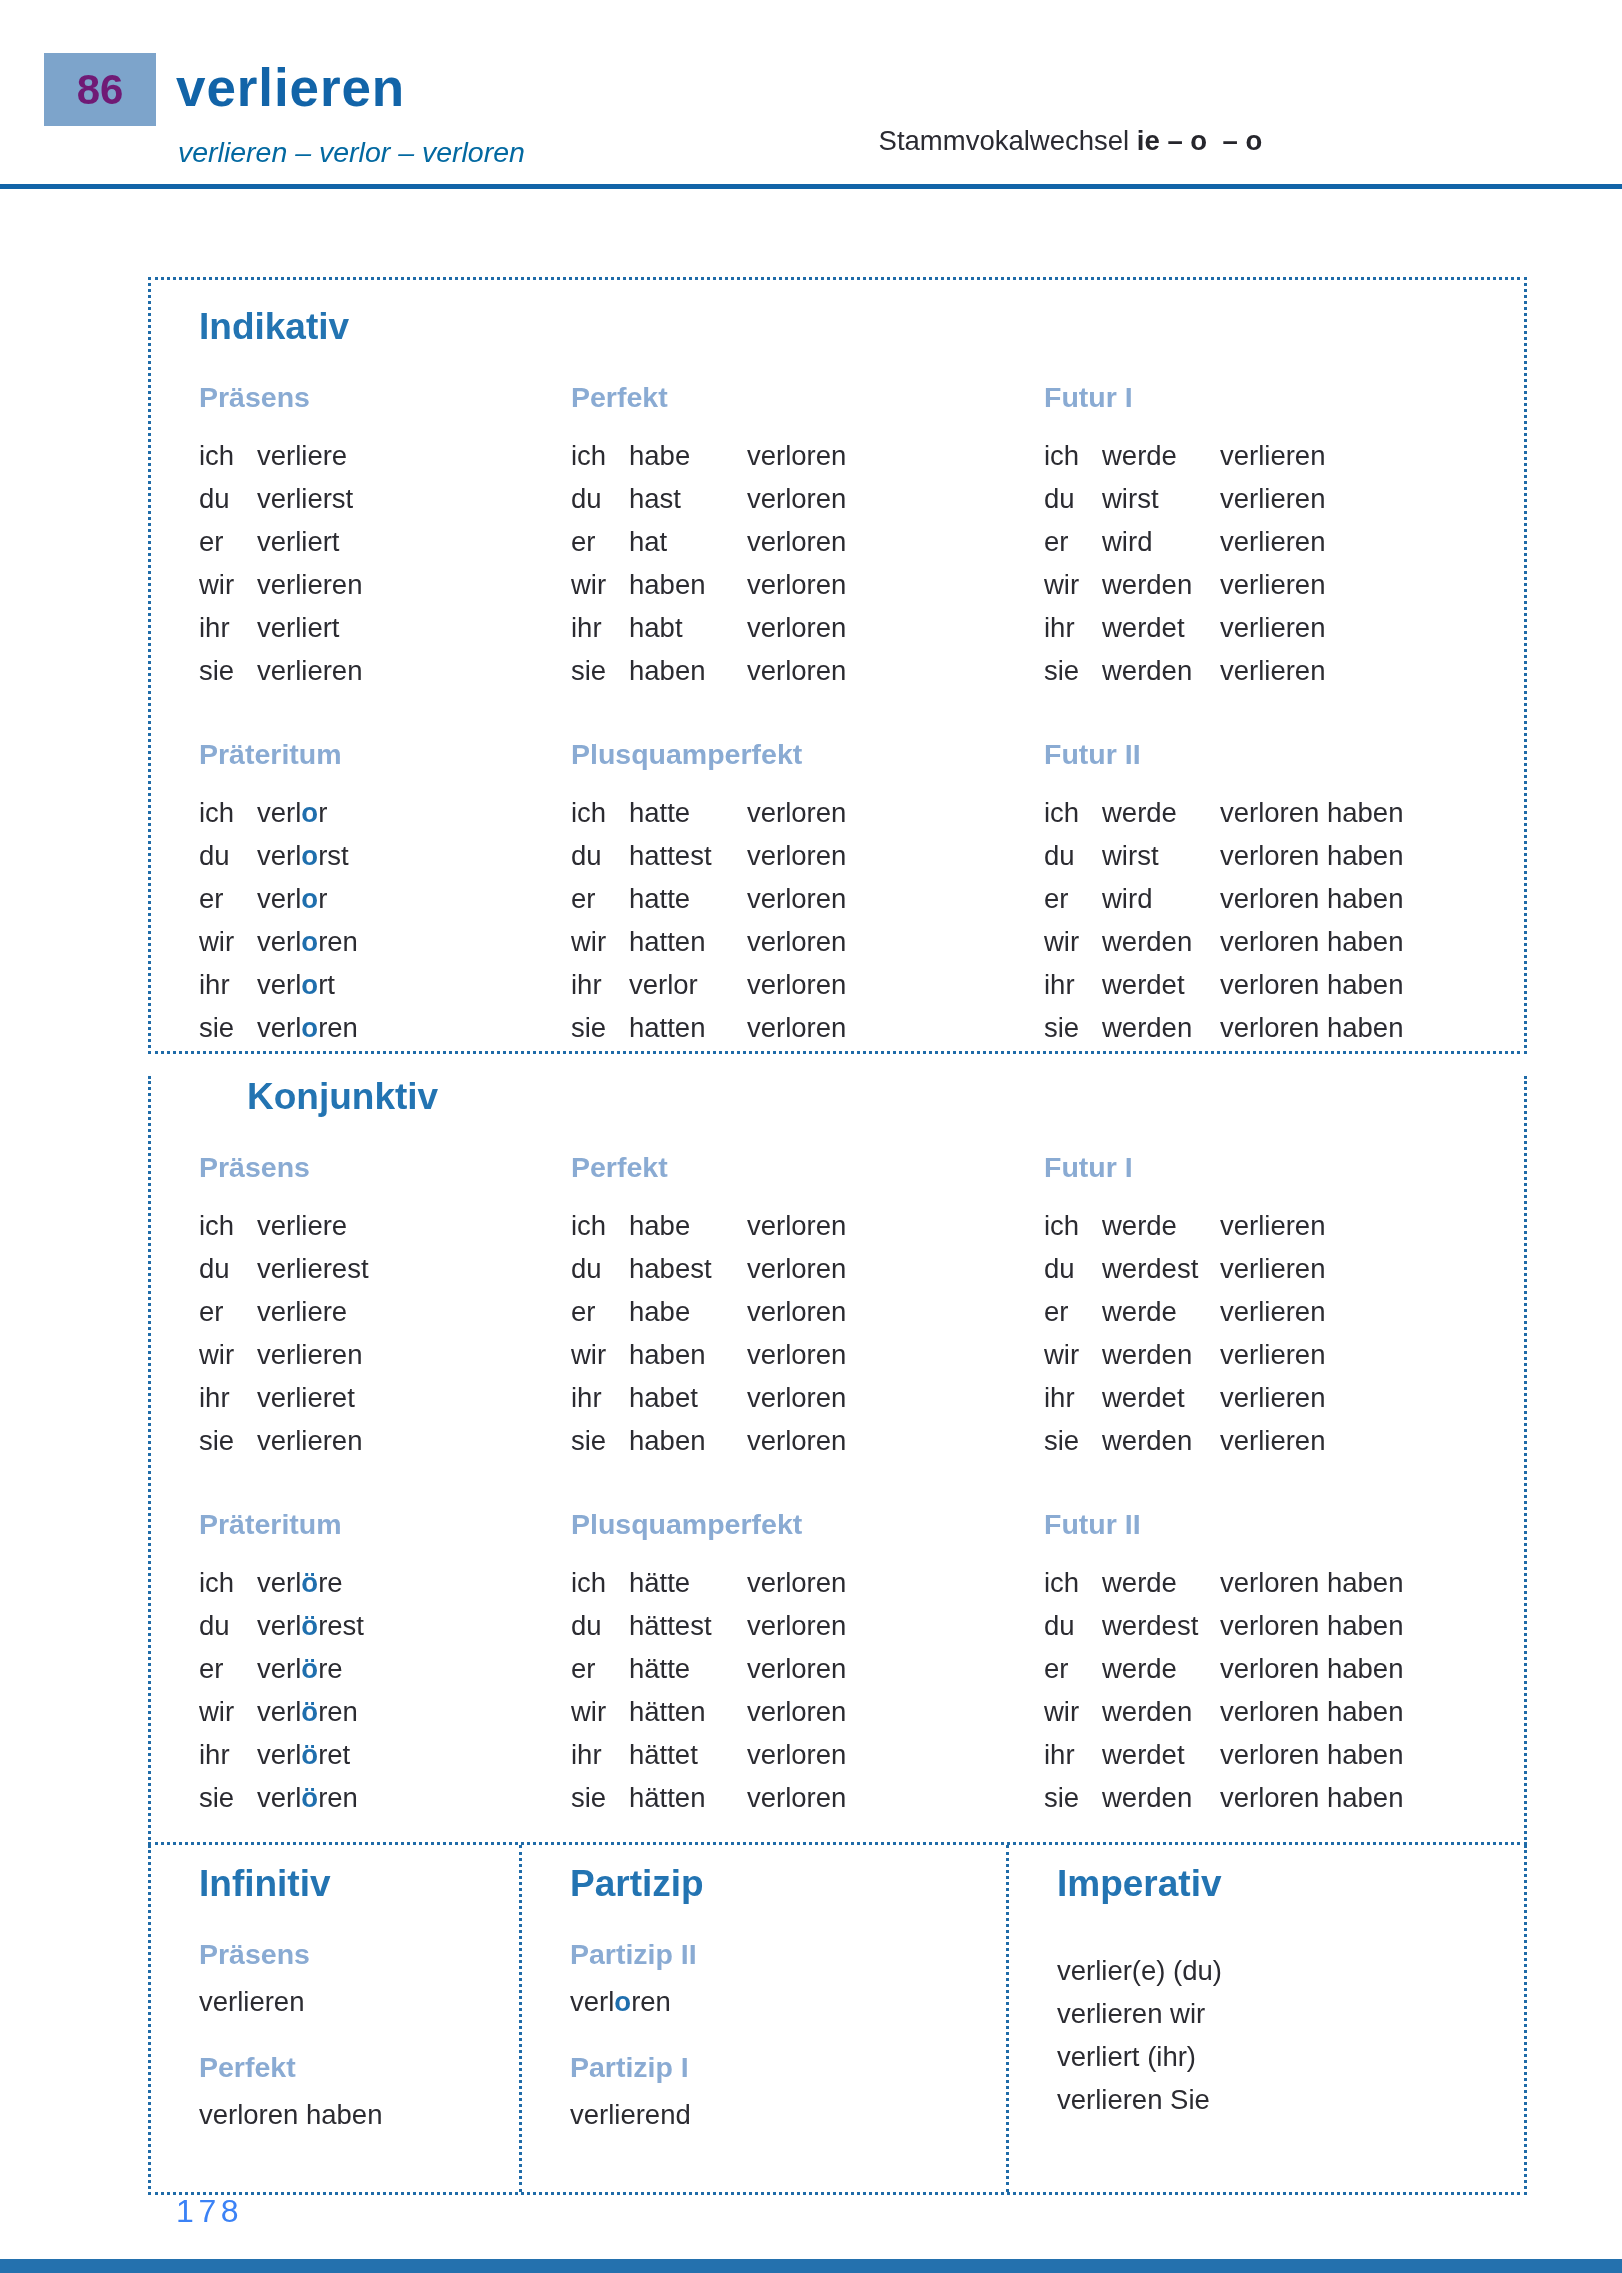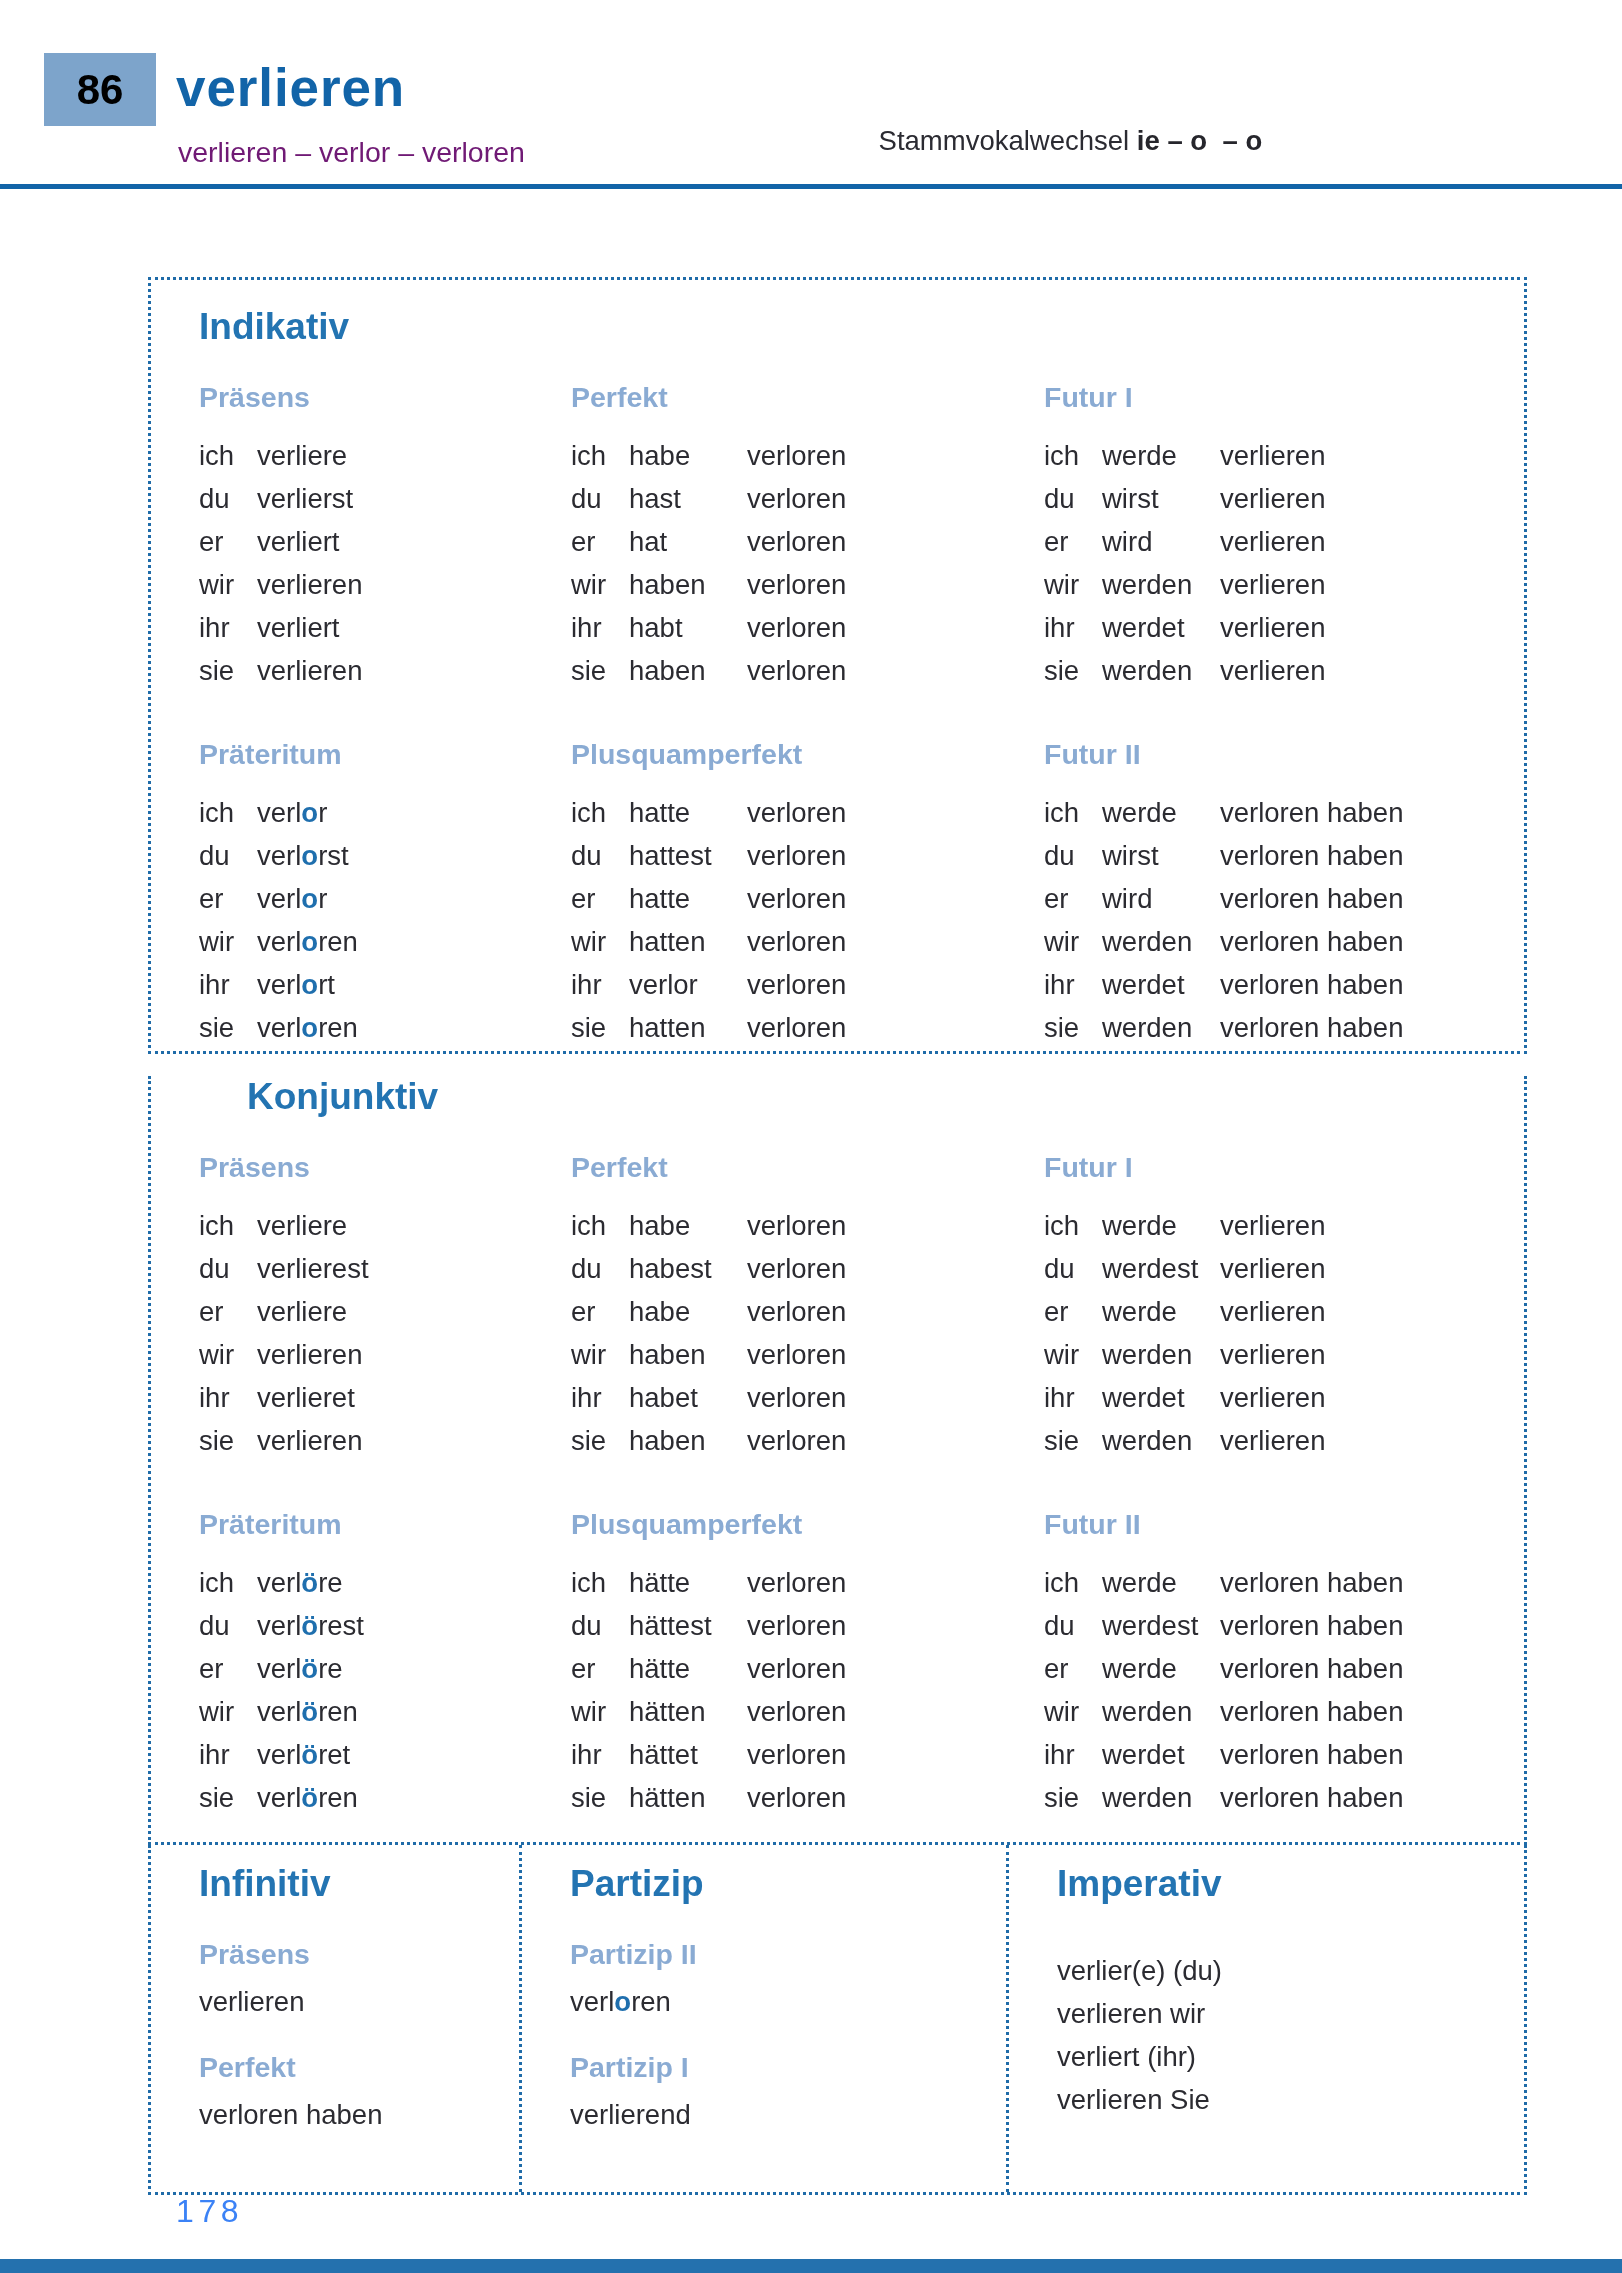--- a/index.html
+++ b/index.html
@@ -13,35 +13,35 @@
     color:#2b2b31;
     overflow:hidden;
   }
 
   
   .page-num-box {
     position:absolute; left:44px; top:53px;
     width:112px; height:73px;
     background:#7da4cb;
     display:flex; align-items:center; justify-content:center;
-    color:#000000; font-size:42px; font-weight:bold;
+    color:#701a75; font-size:42px; font-weight:bold;
   }
   .verb-title {
     position:absolute; left:176px; top:57px;
     font-size:53px; font-weight:bold; color:#1264a8;
     letter-spacing:0.9px;
   }
   .vowel-info {
     position:absolute; left:848px; top:93px;
     font-size:27.5px; color:#2b2b32; white-space:pre;
   }
   .vowel-info b { font-weight:bold; color:#26262c; }
   .principal-parts {
     position:absolute; left:178px; top:136px;
-    font-size:28.5px; color:#701a75;
+    font-size:28.5px; font-style:italic; color:#0369a1;
   }
   .top-rule {
     position:absolute; left:0; top:184px;
     width:1623px; height:4.6px; background:#1264a8;
   }
 
   
   .content { position:absolute; left:148px; top:277px; width:1379px; }
 
   .mood-box {

